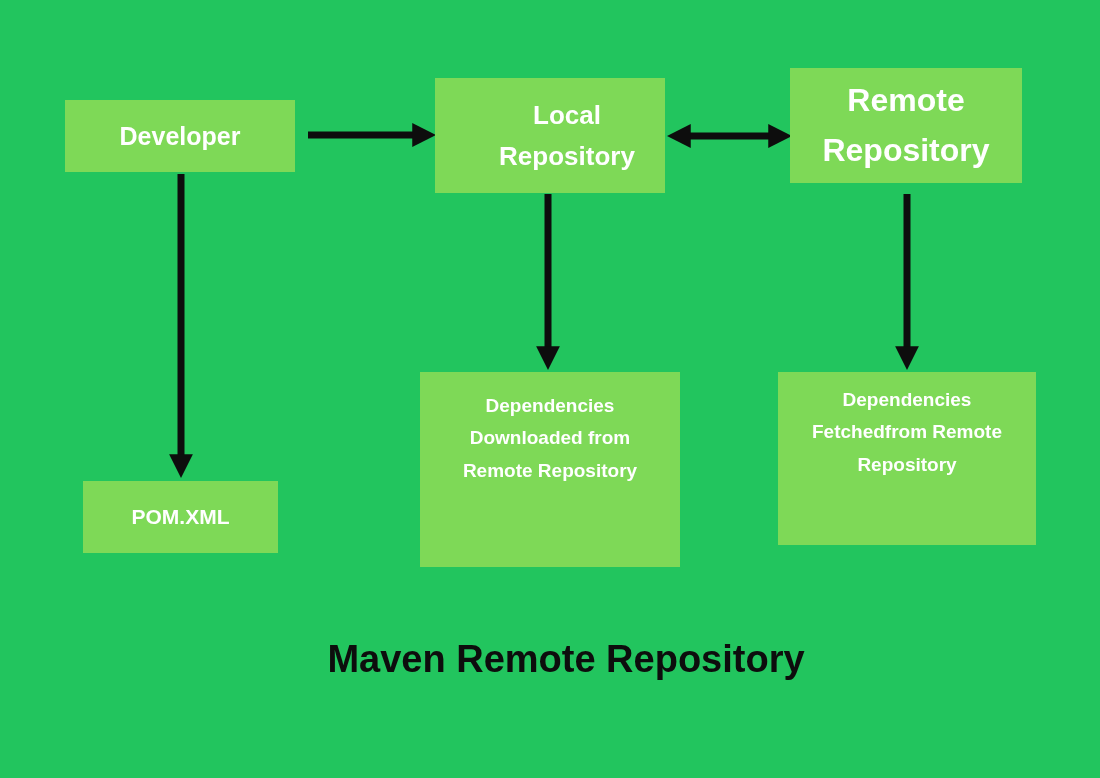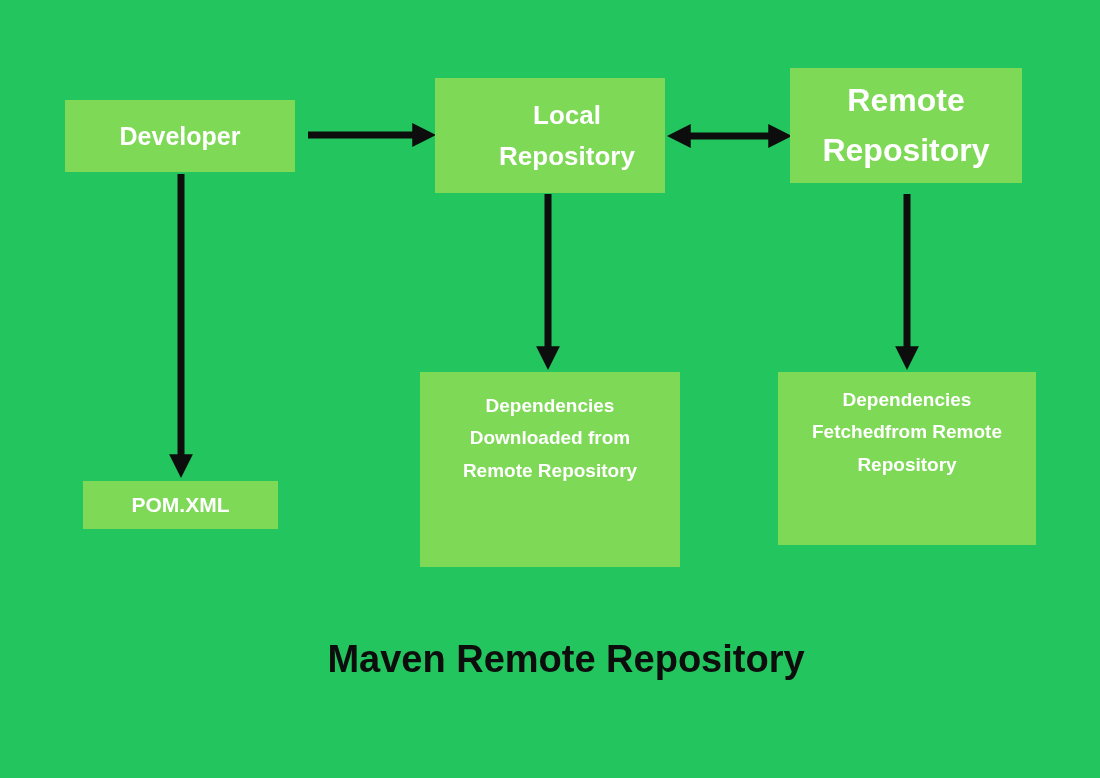--- a/index.html
+++ b/index.html
@@ -44,21 +44,21 @@
   }
   .node-local-repository {
     left: 435px; top: 78px; width: 230px; height: 115px;
     font-size: 26px; line-height: 1.55; padding-left: 34px;
   }
   .node-remote-repository {
     left: 790px; top: 68px; width: 232px; height: 115px;
     font-size: 32px; line-height: 1.55;
   }
   .node-pom-xml {
-    left: 83px; top: 481px; width: 195px; height: 48px;
+    left: 83px; top: 481px; width: 195px; height: 72px;
     font-size: 21px;
   }
   .node-dependencies-downloaded {
     left: 420px; top: 372px; width: 260px; height: 195px;
     font-size: 19px; line-height: 1.7;
     align-items: flex-start;
     padding-top: 18px;
   }
   .node-dependencies-fetched {
     left: 778px; top: 372px; width: 258px; height: 173px;

